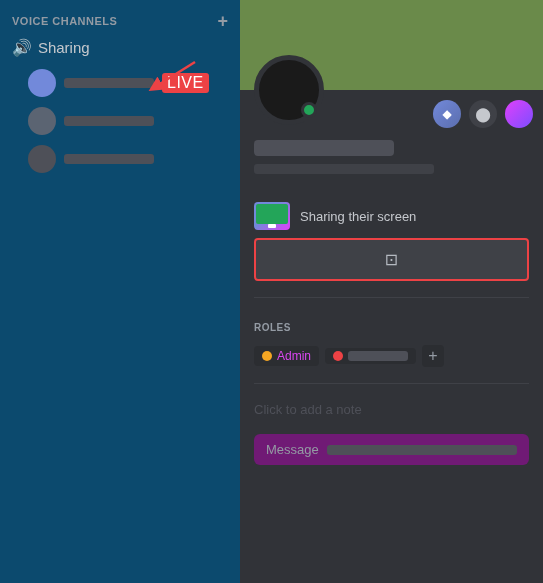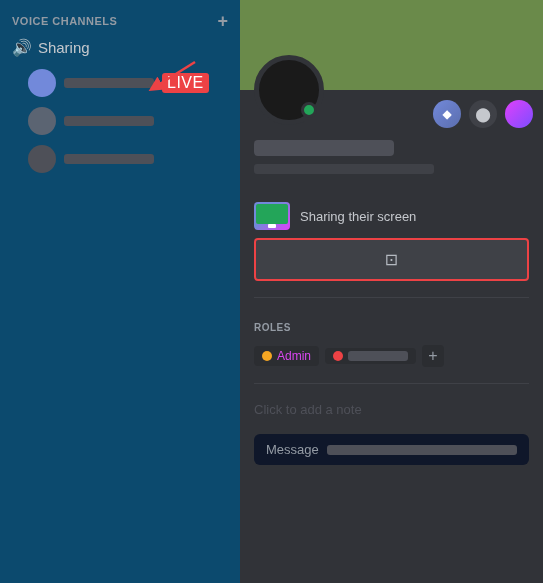--- a/index.html
+++ b/index.html
@@ -361,21 +361,21 @@
     .note-placeholder {
       color: #4e5058;
       font-size: 13px;
       cursor: text;
     }
 
     
     .message-input-row {
       display: flex;
       align-items: center;
-      background: #0f172a;
+      background: #701a75;
       border-radius: 6px;
       padding: 8px 12px;
       margin-top: 8px;
       gap: 8px;
     }
 
     .message-label {
       color: #949ba4;
       font-size: 13px;
     }

